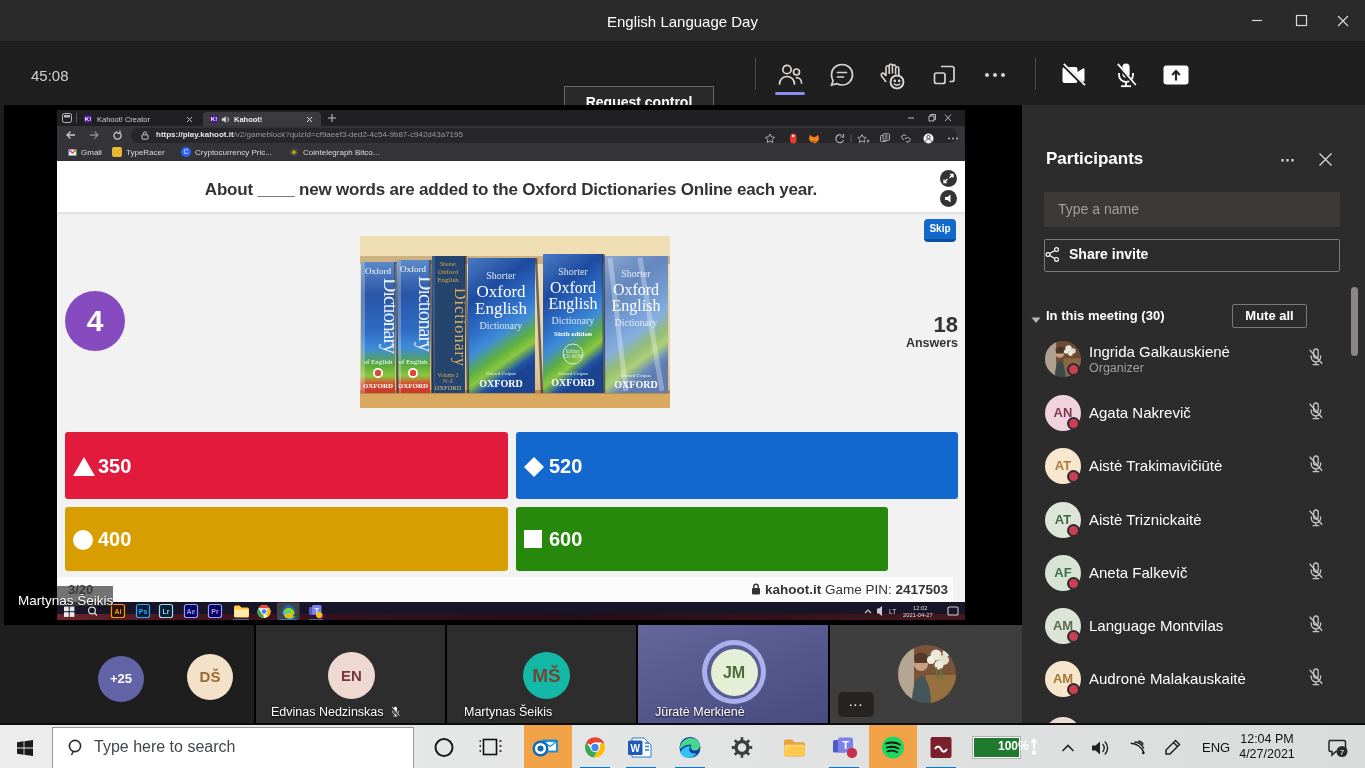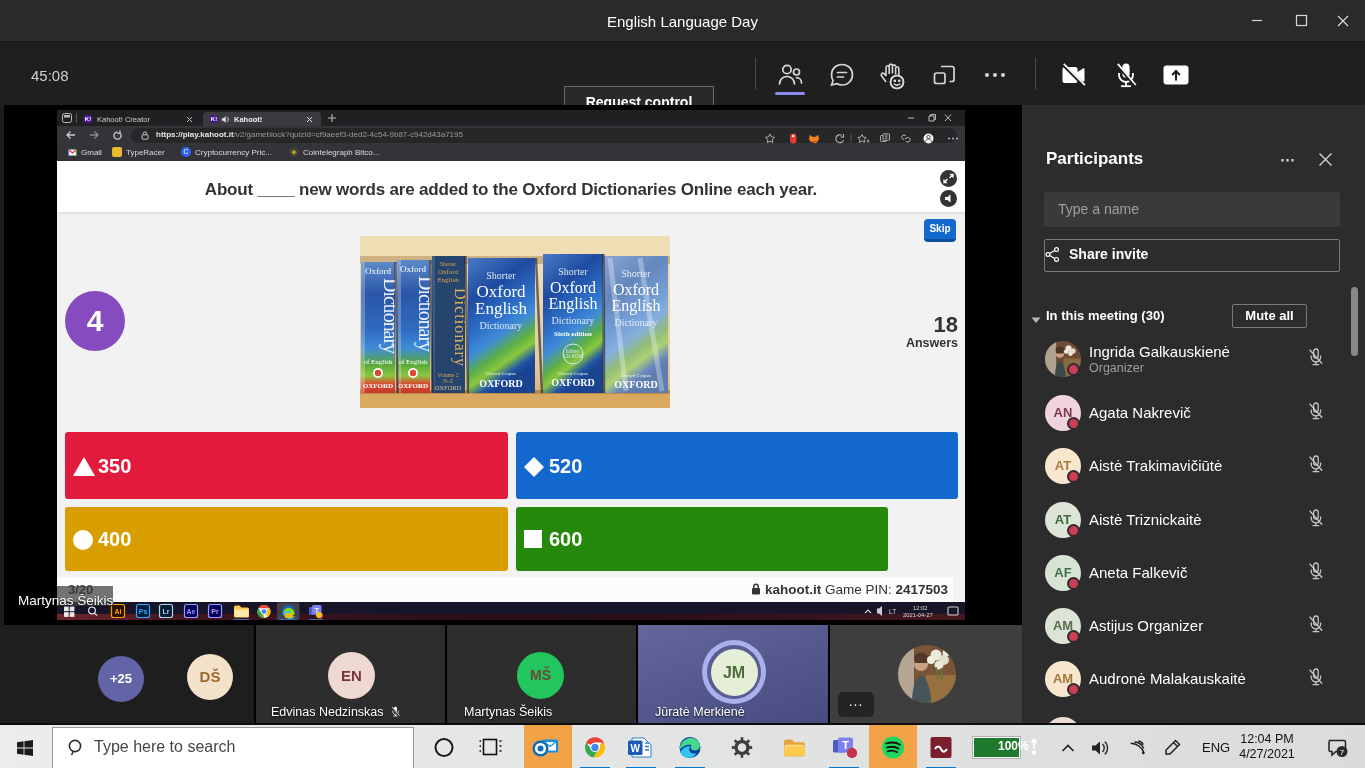--- a/index.html
+++ b/index.html
@@ -502,21 +502,21 @@
       <div class="vlabel" style="left:15px;top:80px;">Edvinas Nedzinskas</div>
       <svg width="13" height="13" style="position:absolute;left:133px;top:80px;" viewBox="0 0 32 32">
         <rect x="12.4" y="4.5" width="7.2" height="14" rx="3.6" fill="#fff"></rect>
         <path d="M9 14 v2 c0 3.9 3.1 7 7 7 s7-3.1 7-7 v-2 M16 23 v4 M11 27.2 h10" fill="none" stroke="#fff" stroke-width="2"></path>
         <line x1="7" y1="5.5" x2="25" y2="26.5" stroke="#2d2d2d" stroke-width="4"></line>
         <line x1="7.8" y1="4.9" x2="25.8" y2="26" stroke="#fff" stroke-width="2"></line>
       </svg>
     </div>
 
     <div class="vtile" style="left:447px;width:189px;background:#2d2d2d;">
-      <div class="avcirc" style="left:70px;top:27px;width:47px;height:47px;background:#22c55e;color:#6d4a35;font-size:14px;line-height:47px;">MŠ</div>
+      <div class="avcirc" style="left:76px;top:27px;width:47px;height:47px;background:#14b8a6;color:#6d4a35;font-size:19px;line-height:47px;">MŠ</div>
       <div class="vlabel" style="left:17px;top:80px;">Martynas Šeikis</div>
     </div>
 
     <div class="vtile" style="left:638px;width:190px;background:linear-gradient(160deg,#63679a,#53578c 55%,#474b80);">
       <div class="avcirc" style="left:64px;top:15px;width:64px;height:64px;background:#a9b0ec;"></div>
       <div class="avcirc" style="left:69px;top:20px;width:54px;height:54px;background:#585c90;"></div>
       <div class="avcirc" style="left:72.5px;top:23.5px;width:47px;height:47px;background:#e5eed7;color:#4a6b3a;font-size:16px;line-height:47px;">JM</div>
       <div class="vlabel" style="left:17px;top:80px;">Jūratė Merkienė</div>
     </div>
 
@@ -638,21 +638,21 @@
       <div class="pdot"></div>
       <div class="pname">Aneta Falkevič</div>
       <svg class="pmic" width="18" height="18" viewBox="0 0 18 18">
             <use href="#micoff"></use>
           </svg>
     </div>
 
     <div class="prow" style="top:494px;">
       <div class="pavatar" style="background:#dbe4d6;color:#5a6b50;">AM</div>
       <div class="pdot"></div>
-      <div class="pname">Astijus Organizer</div>
+      <div class="pname">Language Montvilas</div>
       <svg class="pmic" width="18" height="18" viewBox="0 0 18 18">
             <use href="#micoff"></use>
           </svg>
     </div>
 
     <div class="prow" style="top:547px;">
       <div class="pavatar" style="background:#f8e6cc;color:#a4783a;">AM</div>
       <div class="pdot"></div>
       <div class="pname">Audronė Malakauskaitė</div>
       <svg class="pmic" width="18" height="18" viewBox="0 0 18 18">

